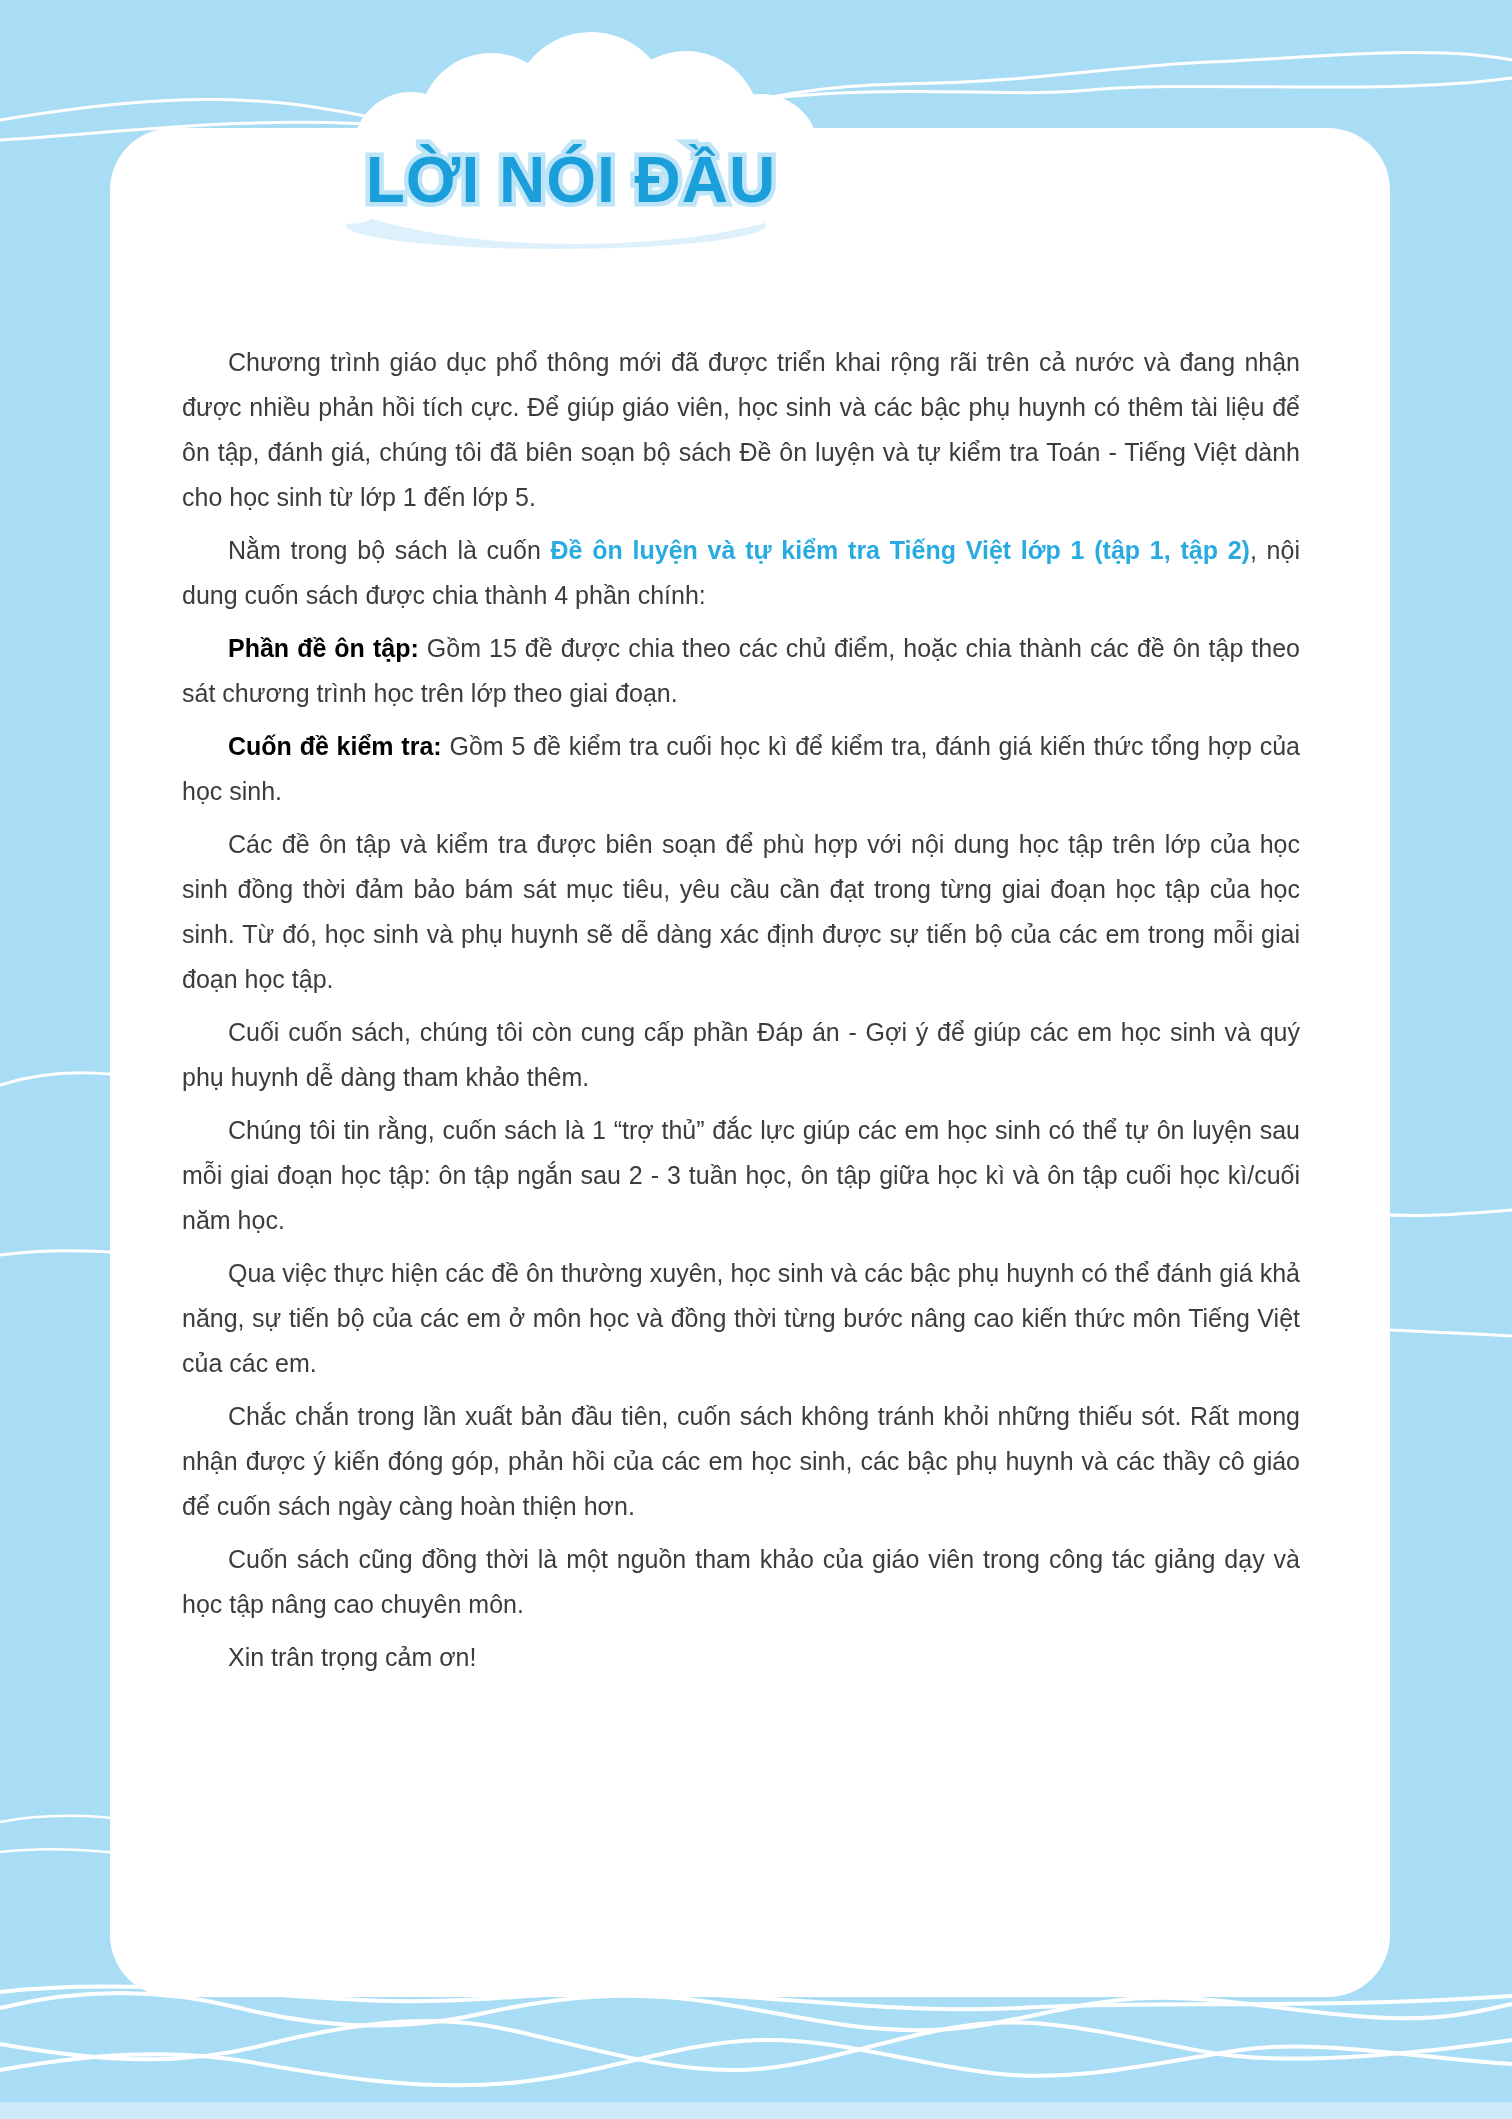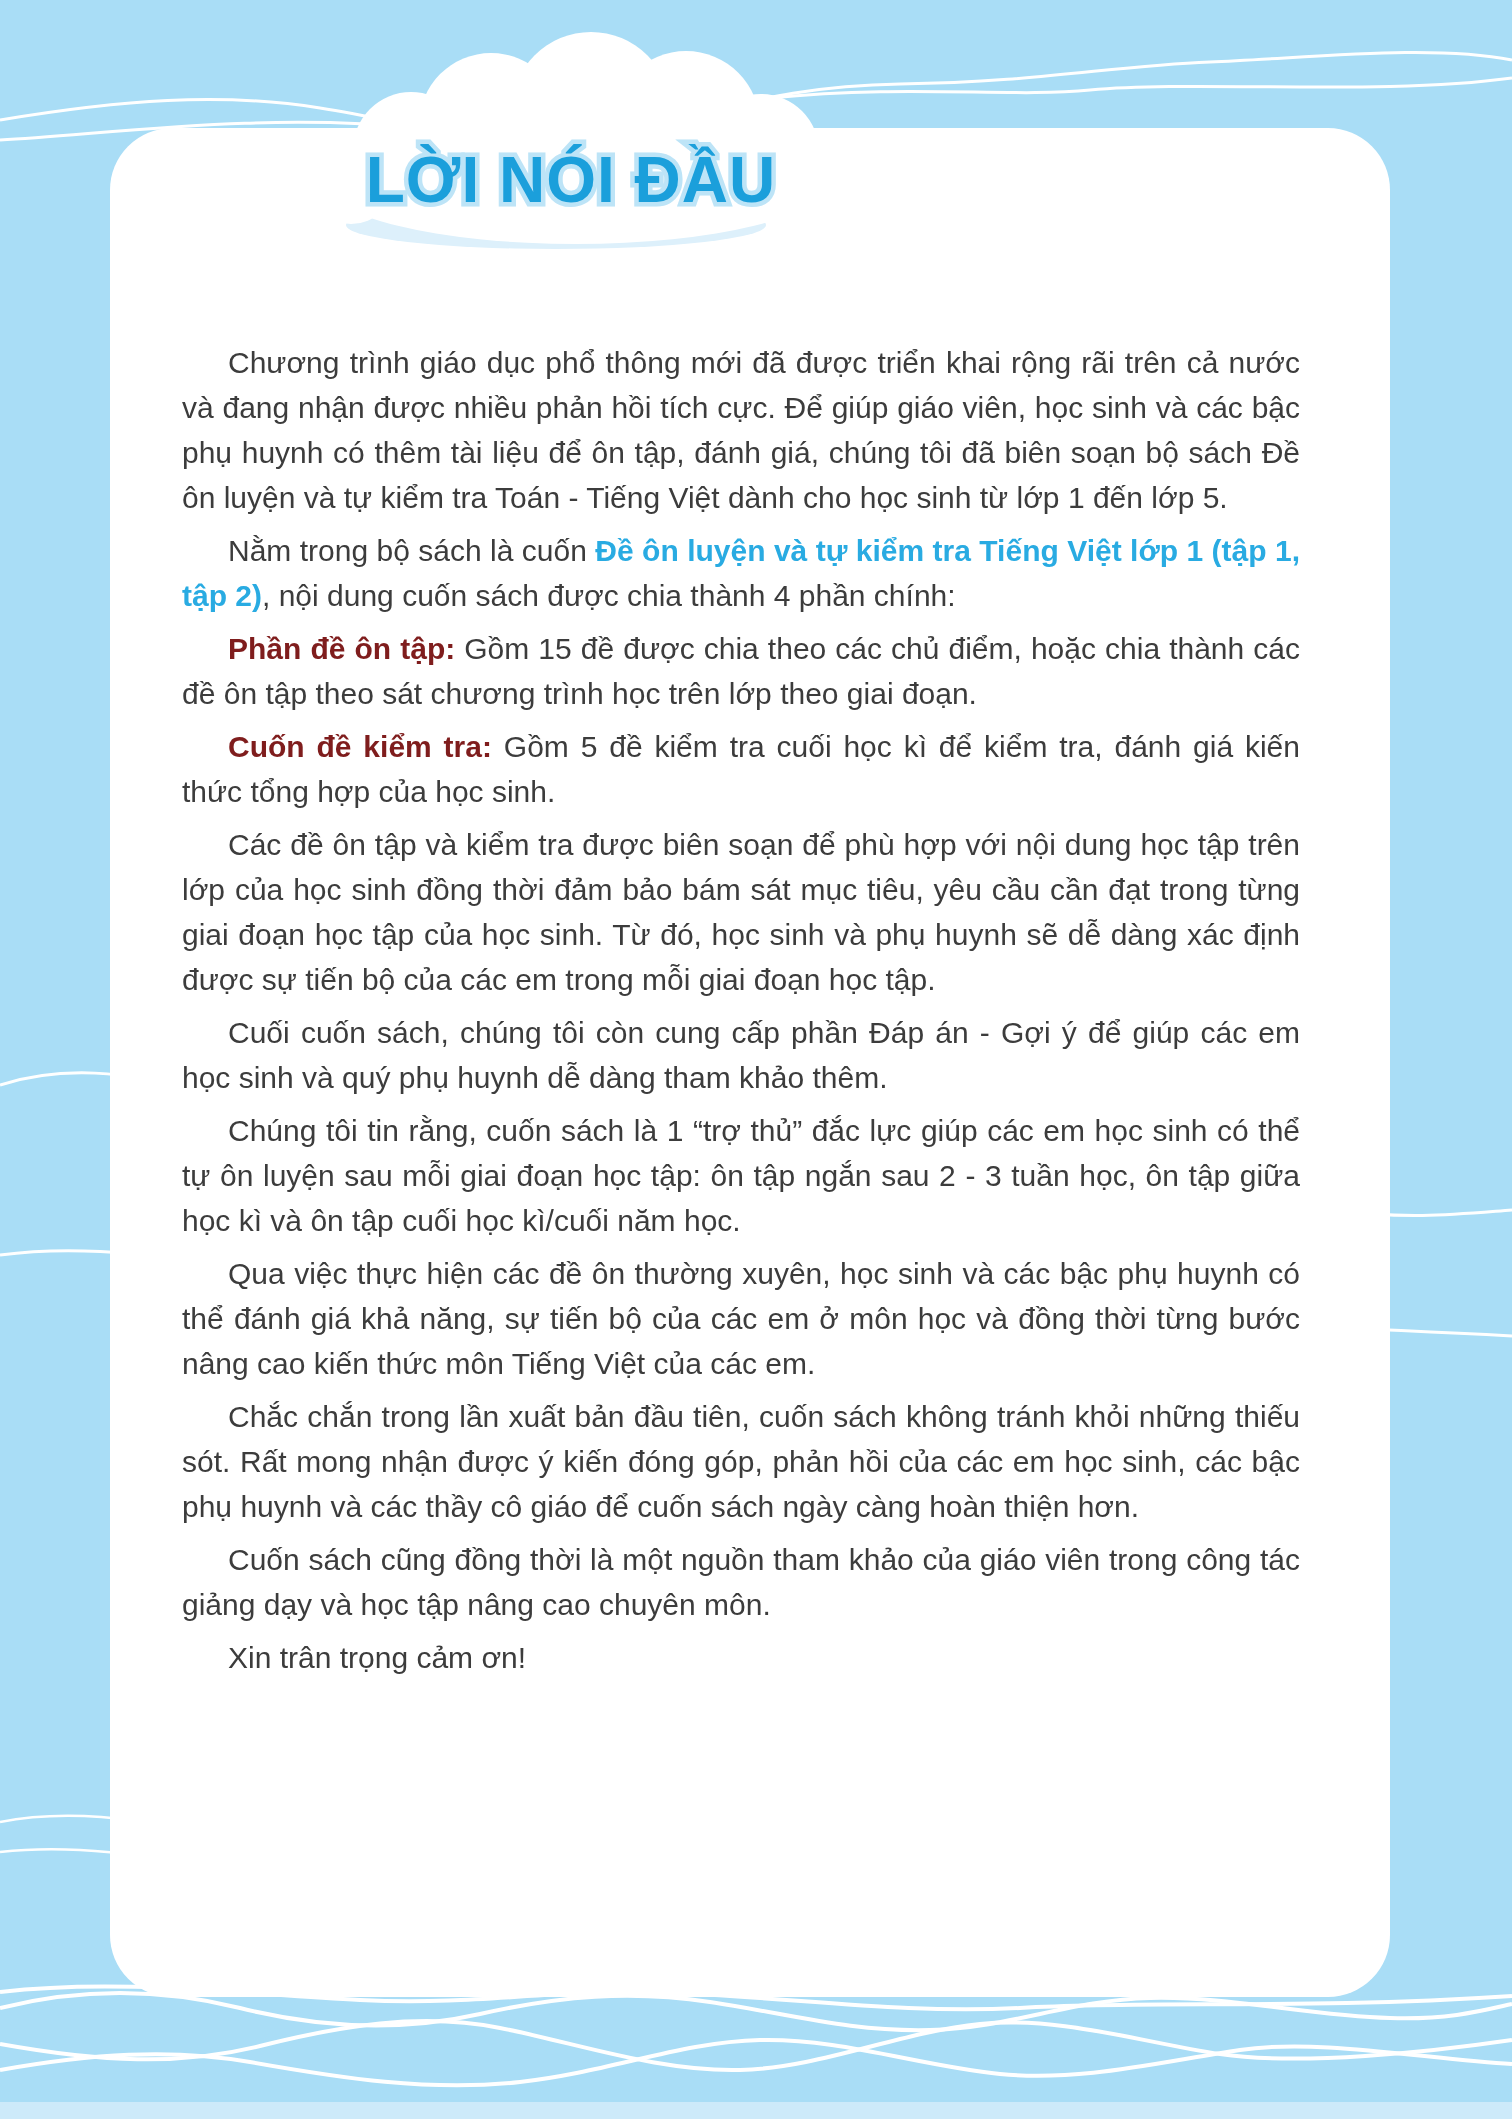--- a/index.html
+++ b/index.html
@@ -35,26 +35,26 @@
     stroke-width:9px;
     paint-order:stroke fill;
   }
   .content{
     position:absolute;left:72px;top:212px;
     width:1118px;
     color:var(--bodytext,#3c3c3c);
   }
   .content p{
     margin:0 0 8px 0;
-    font-size:30px;
+    font-size:25px;
     line-height:45px;
     text-indent:46px;
     text-align:justify;
   }
-  .run-bold{font-weight:bold;color:#7f1d1d;}
+  .run-bold{font-weight:bold;color:#000000;}
   .run-accent{font-weight:bold;color:var(--accent,#29abe2);}
   .bottom-strip{
     position:absolute;left:0;bottom:0;z-index:1;
     width:1512px;height:17px;
     background:var(--strip,#cdeafa);
   }
 </style>
 </head>
 <body>
 

